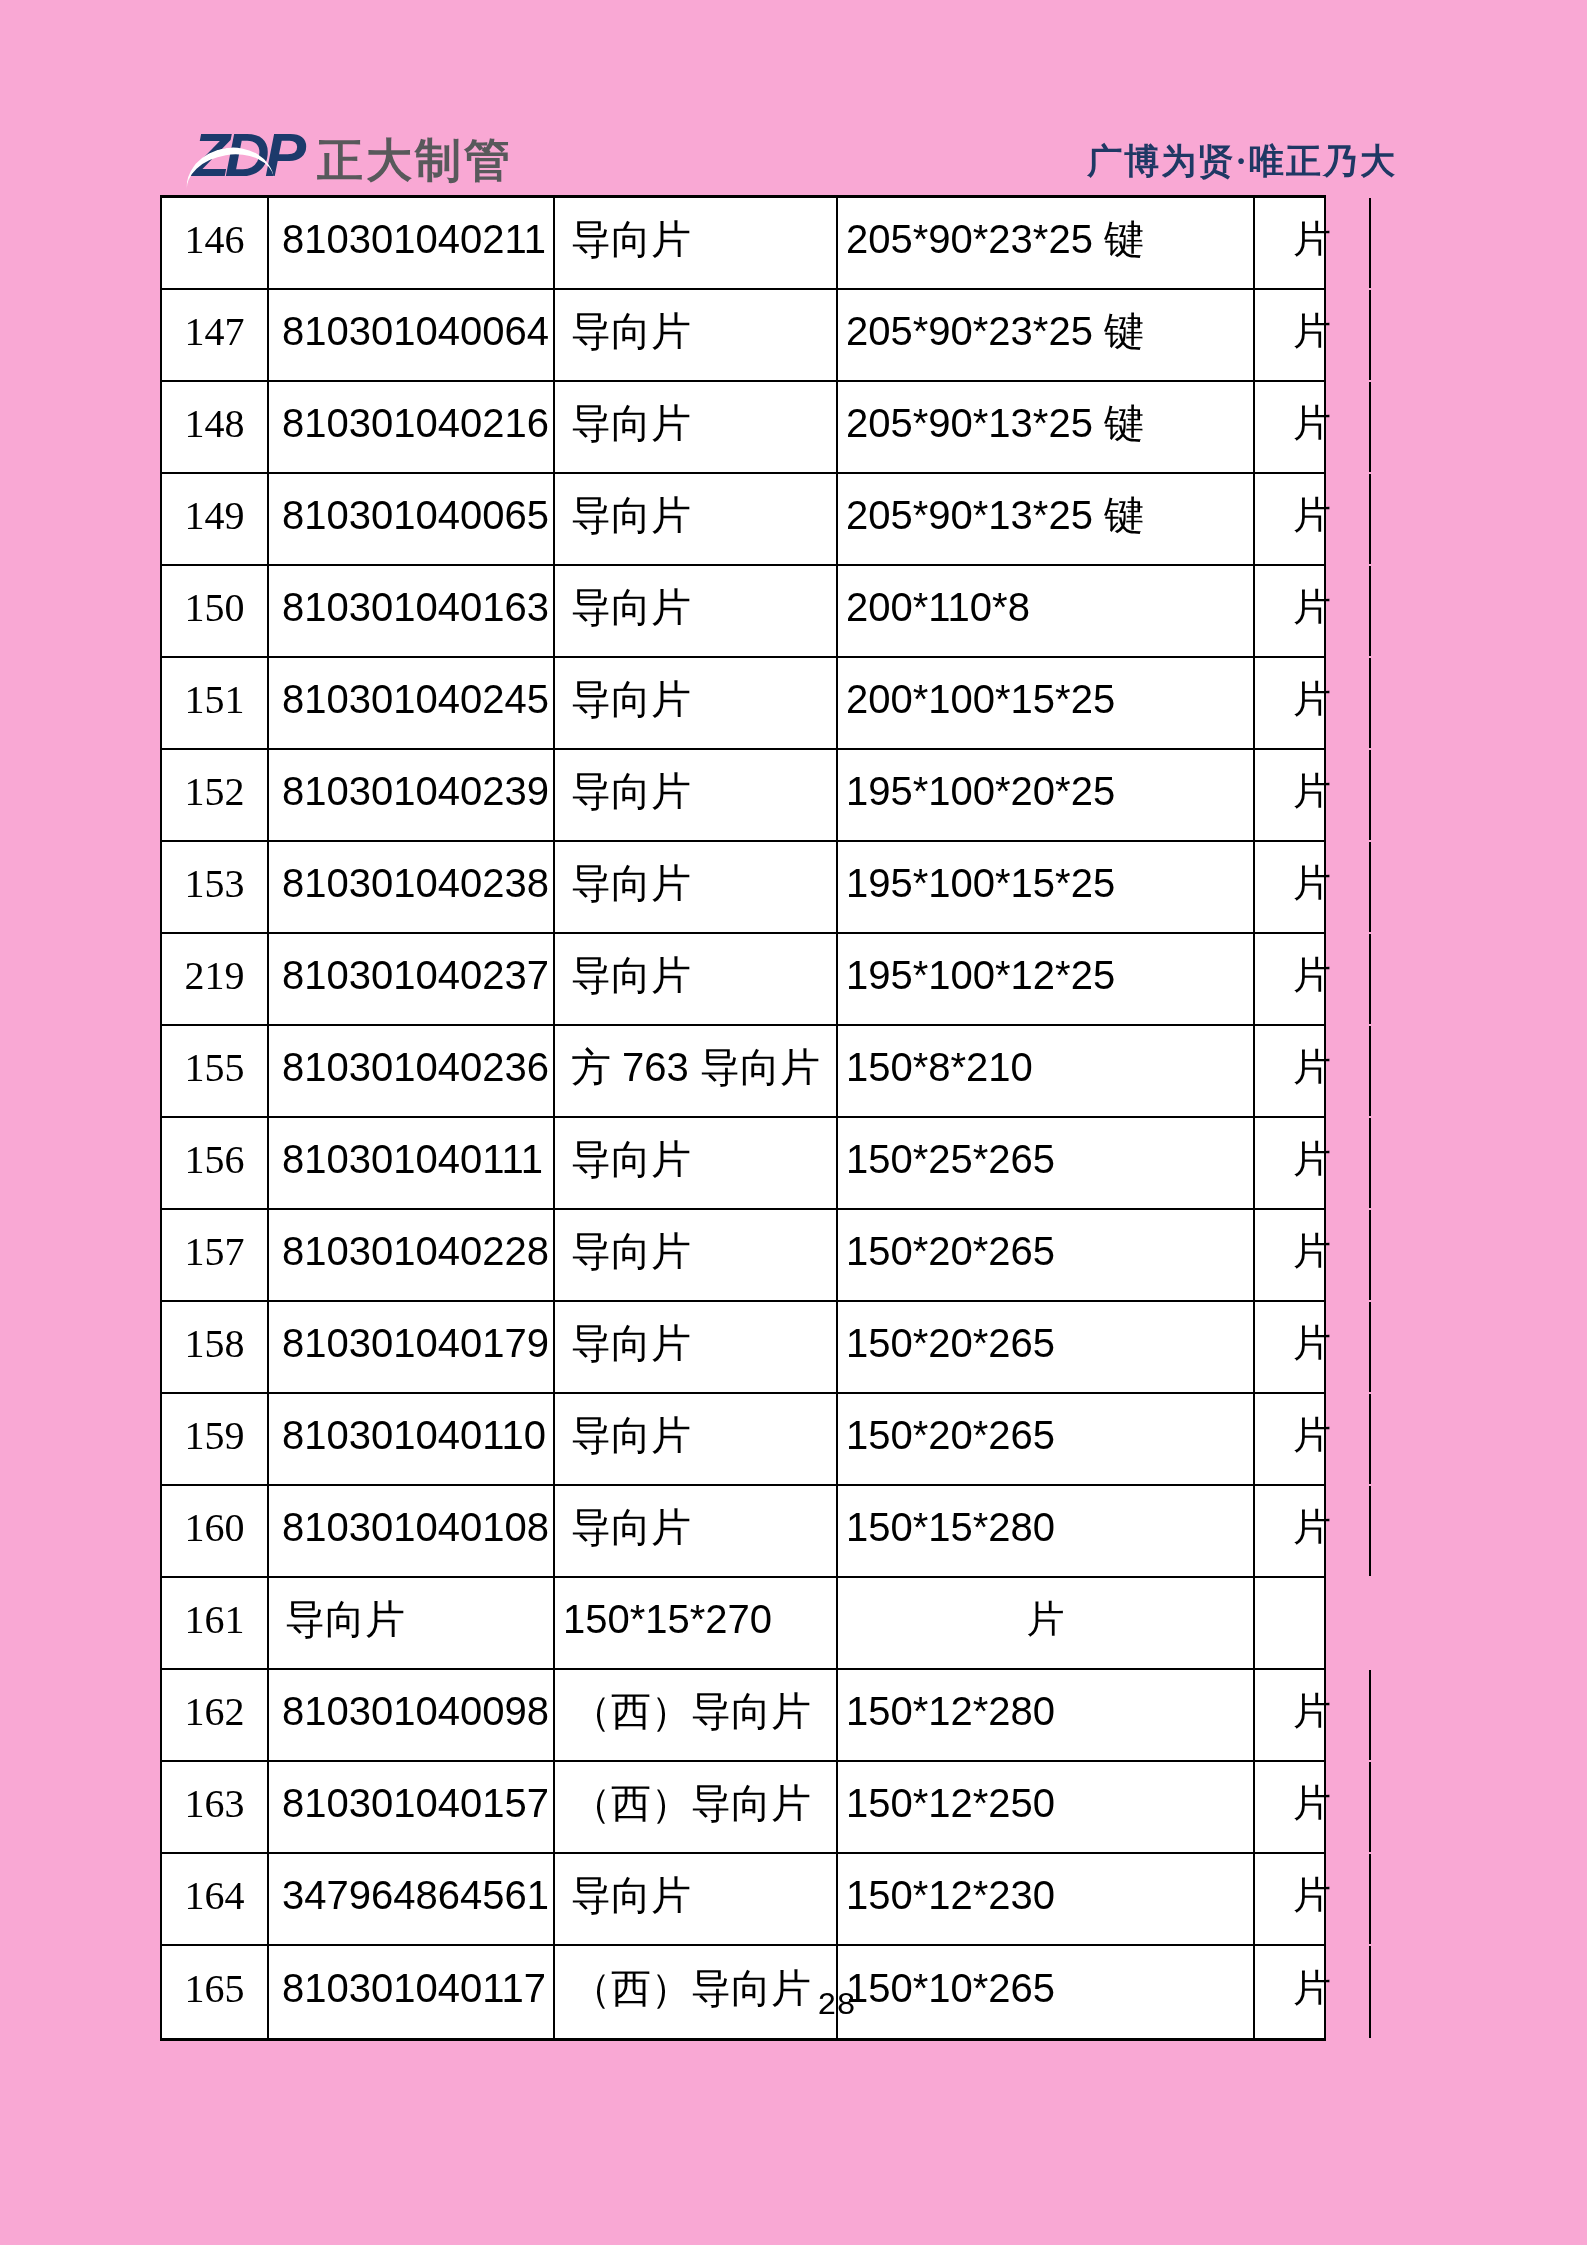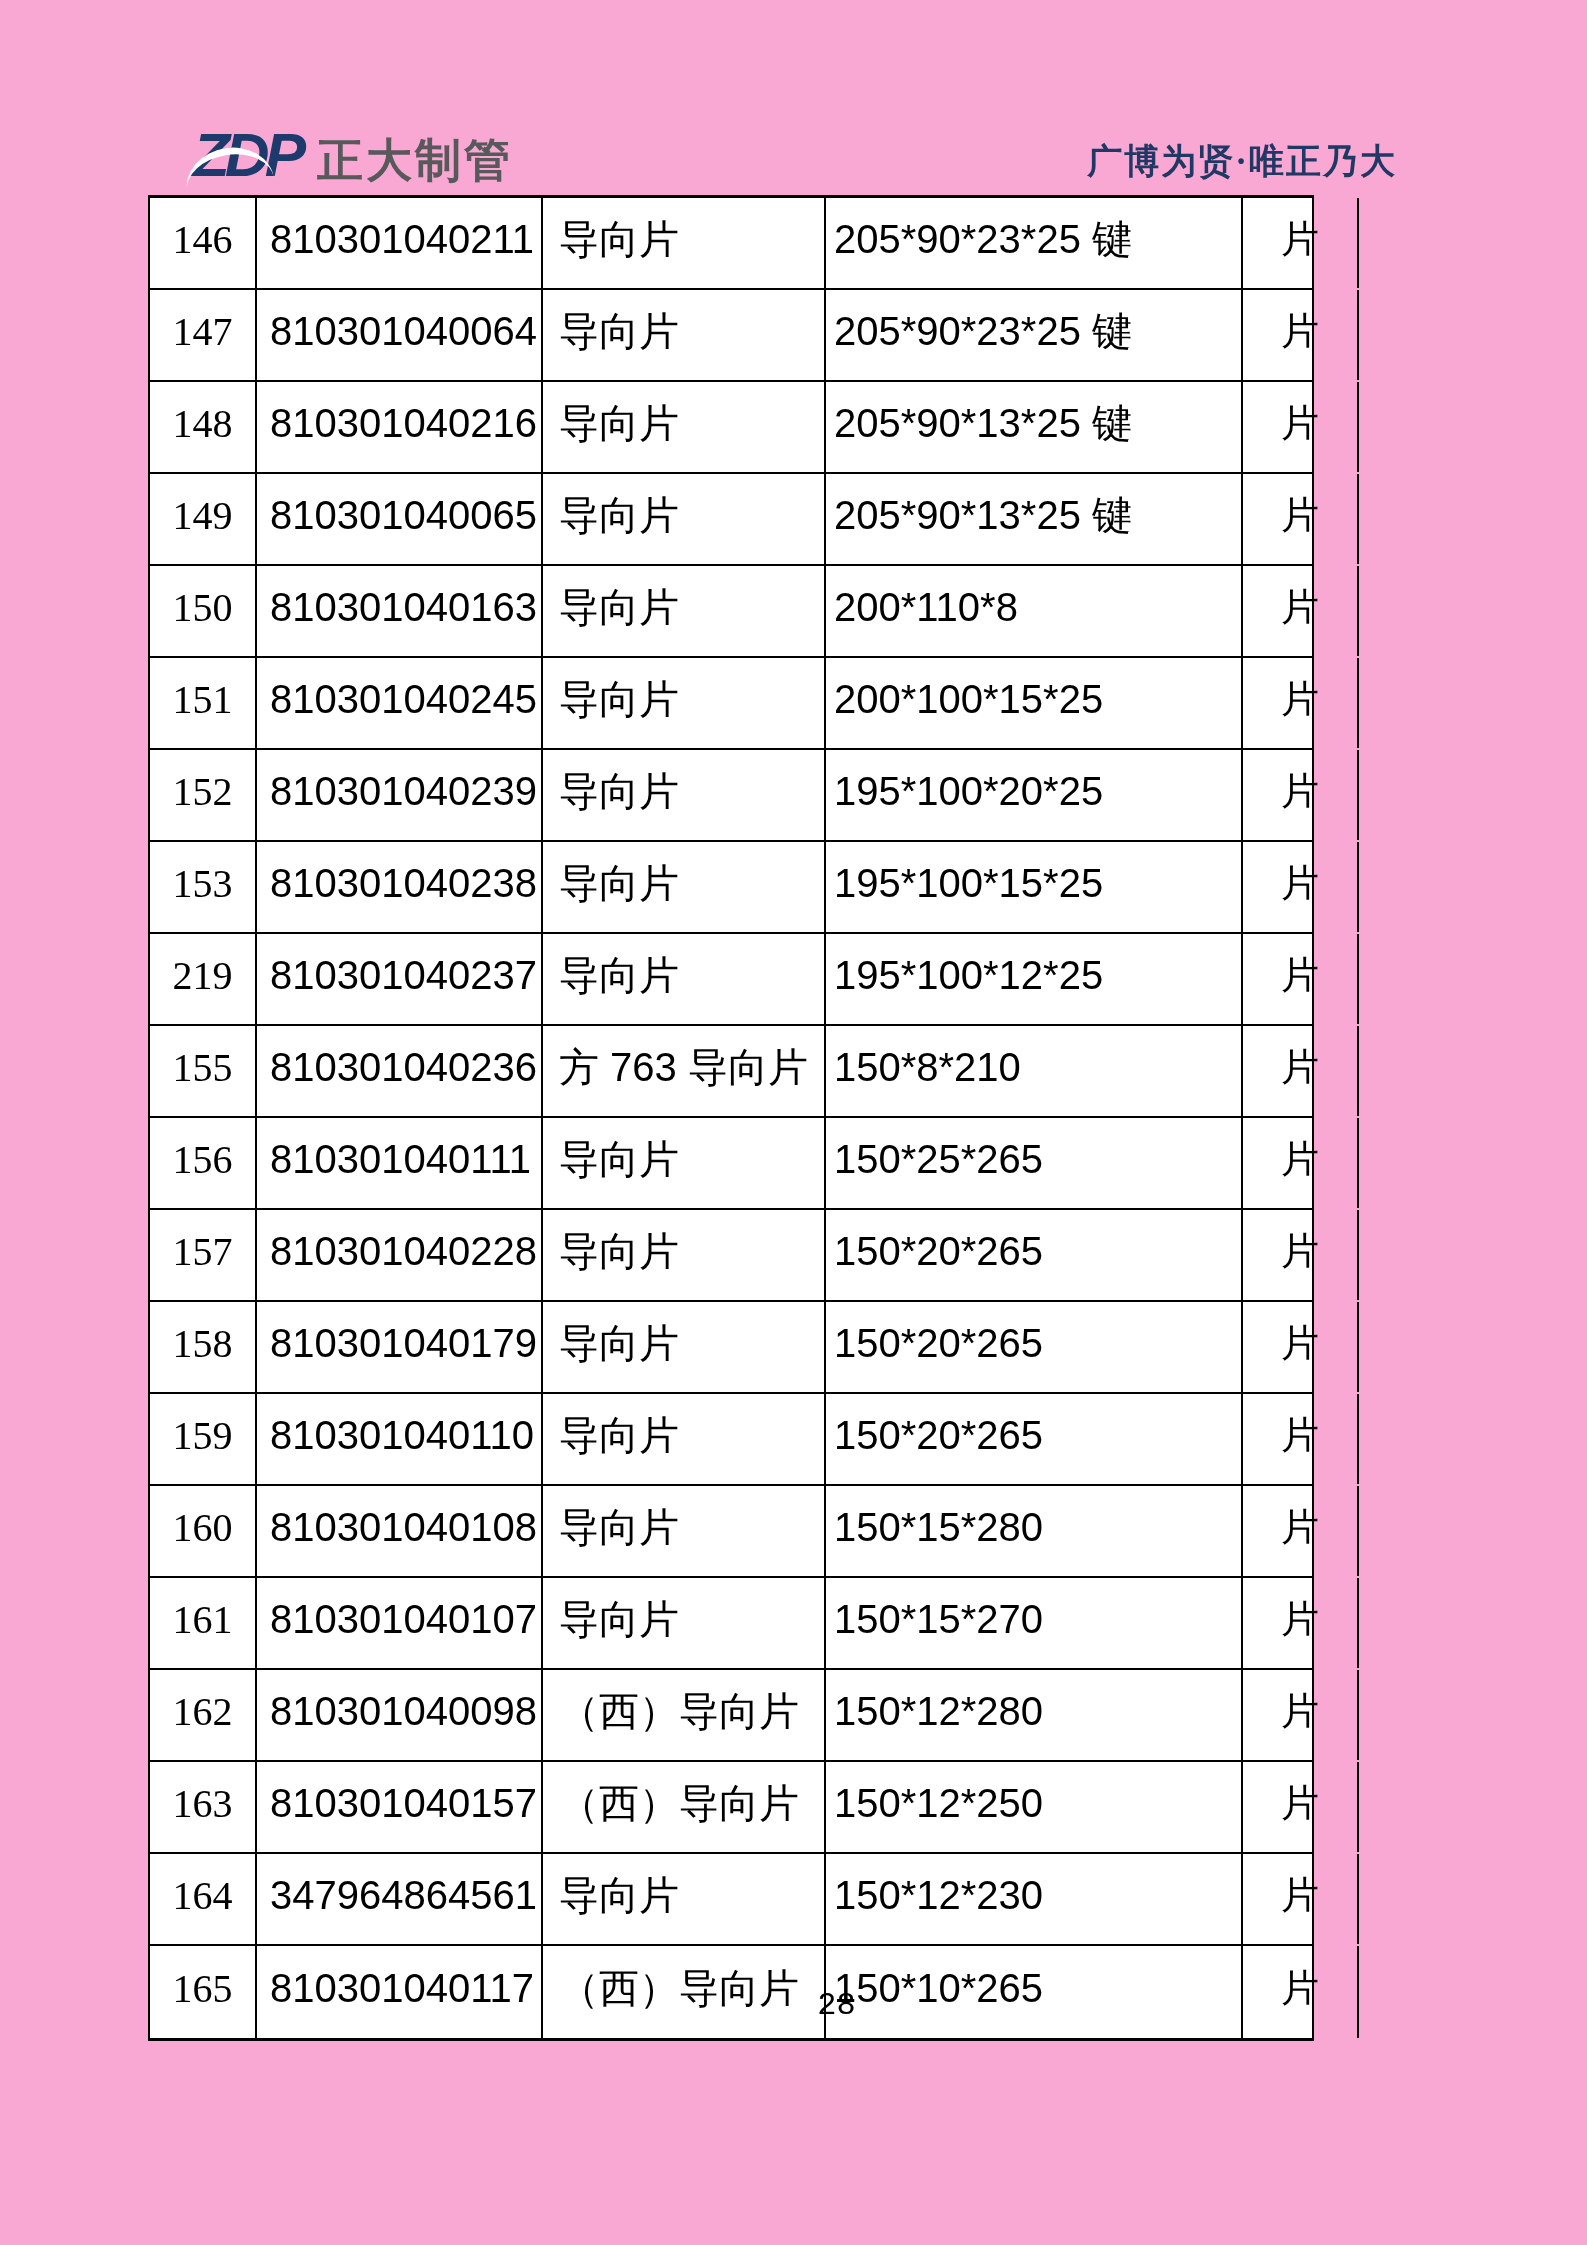--- a/index.html
+++ b/index.html
@@ -47,21 +47,21 @@
     font-family:"Liberation Serif",serif;
     font-weight:bold;
     font-size:35px;line-height:40px;
     letter-spacing:2px;
     color:#1f3864;
     white-space:nowrap;
   }
 
   
   .parts-table{
-    position:absolute;left:148px;top:195px;
+    position:absolute;left:160px;top:195px;
     width:1166px;
     box-sizing:border-box;
     border:2px solid #000;
     border-top-width:3px;
     border-bottom-width:3px;
     background:#fff;
   }
   .t-row{
     display:grid;
     grid-template-columns:107px 286px 283px 417px 116px 1fr;
@@ -250,21 +250,20 @@
     <div class="t-cell cell-no">160</div>
     <div class="t-cell cell-code">810301040108</div>
     <div class="t-cell cell-name">导向片</div>
     <div class="t-cell cell-spec">150*15*280</div>
     <div class="t-cell cell-unit">片</div>
     <div class="t-cell cell-remark"></div>
   </div>
 
   <div class="t-row">
     <div class="t-cell cell-no">161</div>
-    <div class="t-cell cell-code">810301040107</div>
     <div class="t-cell cell-name">导向片</div>
     <div class="t-cell cell-spec">150*15*270</div>
     <div class="t-cell cell-unit">片</div>
     <div class="t-cell cell-remark"></div>
   </div>
 
   <div class="t-row">
     <div class="t-cell cell-no">162</div>
     <div class="t-cell cell-code">810301040098</div>
     <div class="t-cell cell-name">（西）导向片</div>

